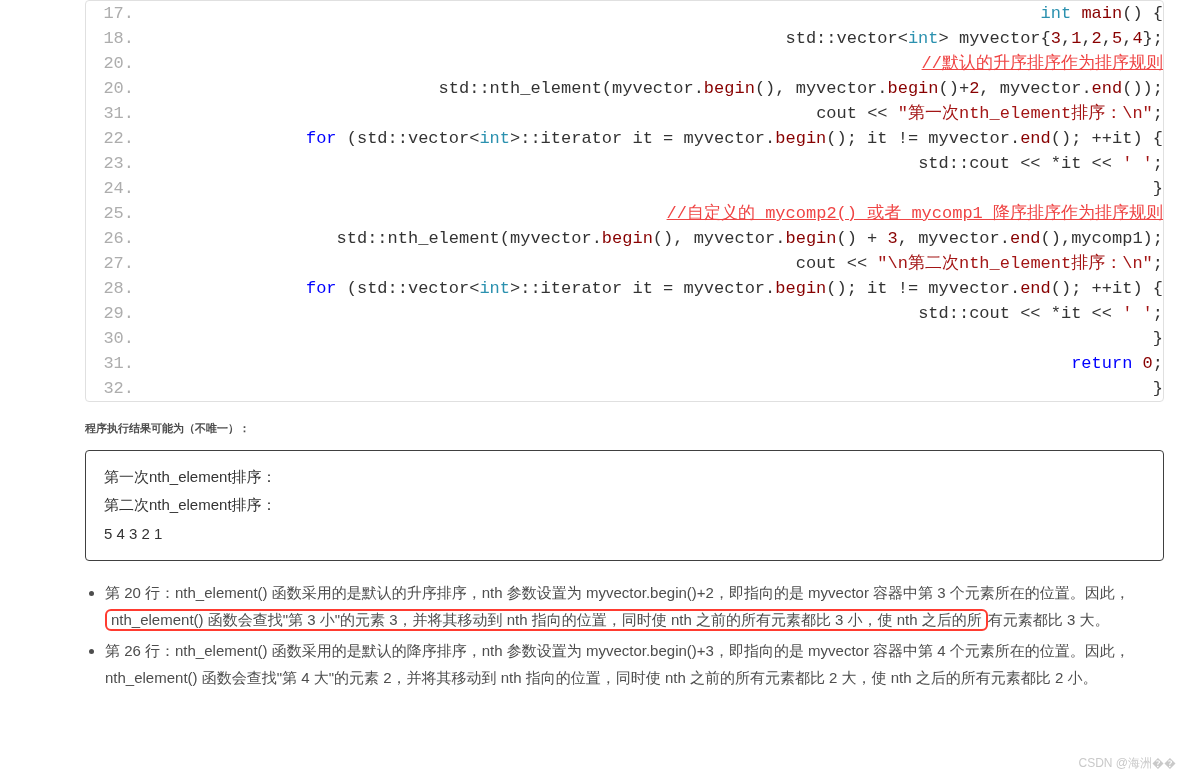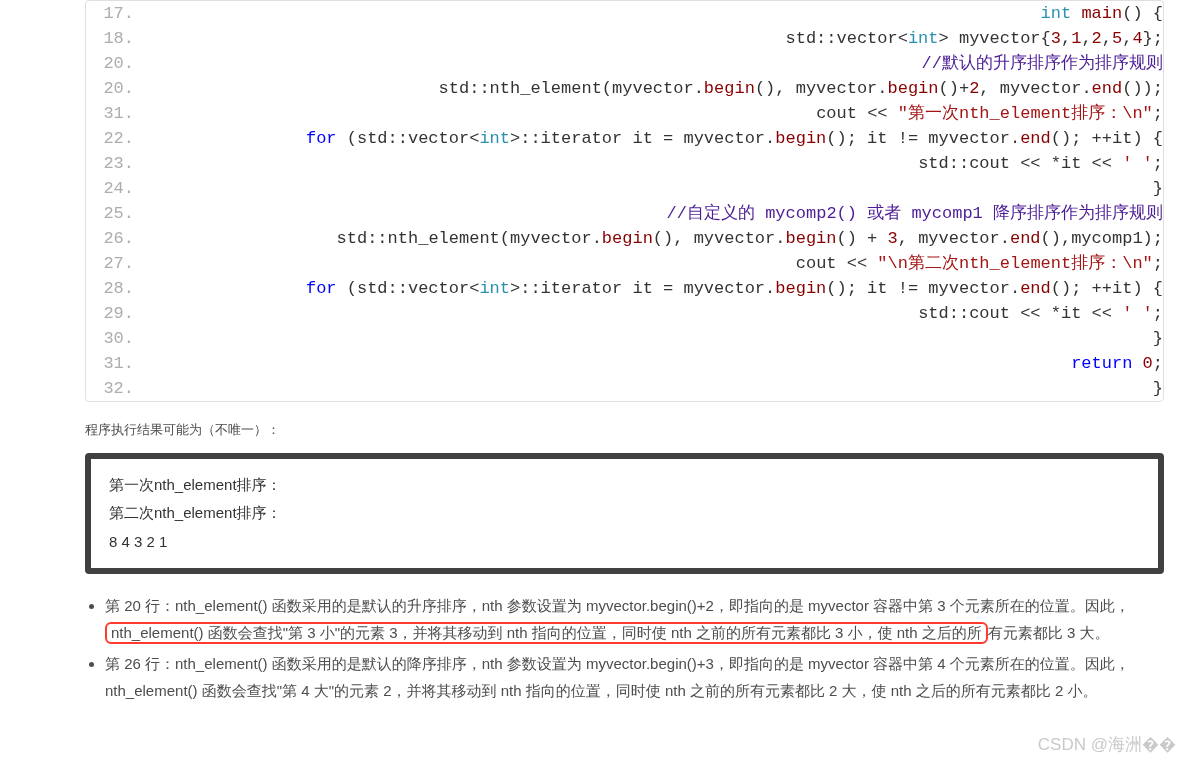--- a/index.html
+++ b/index.html
@@ -40,32 +40,33 @@
   .code-content {
     white-space: pre;
     flex: 1;
     text-align: right;
   }
   .tok-kw { color: #0000ff; font-weight: normal; }
   .tok-type { color: #2b91af; }
   .tok-red { color: #880000; }
   .tok-num { color: #880000; }
   .tok-str { color: #a31515; }
-  .tok-com { color: #4c1d95; }
+  .tok-com { color: #ef4444; text-decoration: underline; }
   .tok-op { color: #333333; }
   .tok-id { color: #333333; }
 
   .para {
-    font-size: 13px;
+    font-size: 11px;
     line-height: 1.6;
     color: #4d4d4d;
     margin: 12px 0;
+    font-weight: bold;
   }
   .output-box {
-    border: 6px solid #404040;
+    border: 1px solid #404040;
     border-radius: 4px;
     padding: 12px 18px;
     font-size: 15px;
     line-height: 1.9;
     color: #333;
     margin-bottom: 18px;
   }
   ul.bullets {
     margin: 14px 0;
     padding-left: 20px;
@@ -77,22 +78,22 @@
     margin-bottom: 4px;
   }
   .hl-outline {
     border: 2px solid #ff3b30;
     border-radius: 6px;
     padding: 0 4px 1px 4px;
   }
   .watermark {
     position: fixed;
     right: 8px;
-    bottom: 22px;
-    font-size: 17px;
+    bottom: 6px;
+    font-size: 12px;
     color: #c9c9c9;
     pointer-events: none;
   }
 </style>
 </head>
 <body>
 
 <div class="page">
 
   <div class="code-block" id="code-block">
@@ -160,21 +161,21 @@
         <div class="lineno">32.</div>
         <div class="code-content"><span class="tok-op">}</span></div>
       </div>
     </div>
 
   <div class="para">程序执行结果可能为（不唯一）：</div>
 
   <div class="output-box">
     <div>第一次nth_element排序：</div>
     <div>第二次nth_element排序：</div>
-    <div>8 4 3 2 1</div>
+    <div>5 4 3 2 1</div>
   </div>
 
 
   <ul class="bullets">
     <li>
       <span>第 20 行：nth_element() 函数采用的是默认的升序排序，nth 参数设置为 myvector.begin()+2，即指向的是 myvector 容器中第 3 个元素所在的位置。因此，</span><span class="hl-outline">nth_element() 函数会查找"第 3 小"的元素 3，并将其移动到 nth 指向的位置，同时使 nth 之前的所有元素都比 3 小，使 nth 之后的所</span><span>有元素都比 3 大。</span>
     </li>
     <li>第 26 行：nth_element() 函数采用的是默认的降序排序，nth 参数设置为 myvector.begin()+3，即指向的是 myvector 容器中第 4 个元素所在的位置。因此，nth_element() 函数会查找"第 4 大"的元素 2，并将其移动到 nth 指向的位置，同时使 nth 之前的所有元素都比 2 大，使 nth 之后的所有元素都比 2 小。</li>
   </ul>
 

